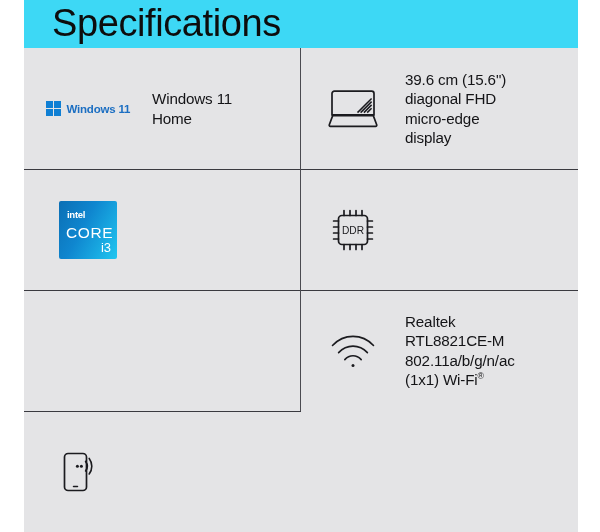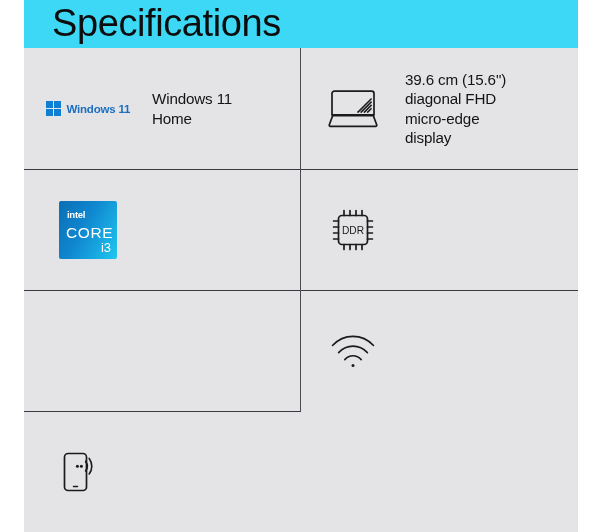--- a/index.html
+++ b/index.html
@@ -249,20 +249,24 @@
 
     <div class="spec-cell has-top-rule">
       <div class="icon-box">
         <svg width="54" height="40" viewBox="0 0 54 40" fill="none" stroke="#1b1b1f" stroke-width="1.6" stroke-linecap="round">
           <path d="M6.5 14.5C12 8.6 19.2 5.4 27 5.4s15 3.2 20.5 9.1"></path>
           <path d="M12.6 21.6c3.9-4.2 8.9-6.5 14.4-6.5s10.5 2.3 14.4 6.5"></path>
           <path d="M18.8 28.6c2.2-2.5 5.1-3.9 8.2-3.9s6 1.4 8.2 3.9"></path>
           <circle cx="27" cy="34.4" r="1.5" fill="#1b1b1f" stroke="none"></circle>
         </svg>
       </div>
+      <div class="spec-text">Realtek
+RTL8821CE-M
+802.11a/b/g/n/ac
+(1x1) Wi-Fi<sup>®</sup></div>
     </div>
 
 
     <div class="spec-cell has-top-rule">
       <div class="icon-box">
         <svg width="48" height="52" viewBox="0 0 48 52" fill="none" stroke="#1b1b1f" stroke-width="1.7">
           <rect x="12.5" y="7.5" width="22" height="37" rx="3.6"></rect>
           <path d="M21.5 40.5h4" stroke-width="1.5" stroke-linecap="round"></path>
           <circle cx="25.4" cy="20.2" r="1.5" fill="#1b1b1f" stroke="none"></circle>
           <circle cx="29.4" cy="20.2" r="1.5" fill="#1b1b1f" stroke="none"></circle>

